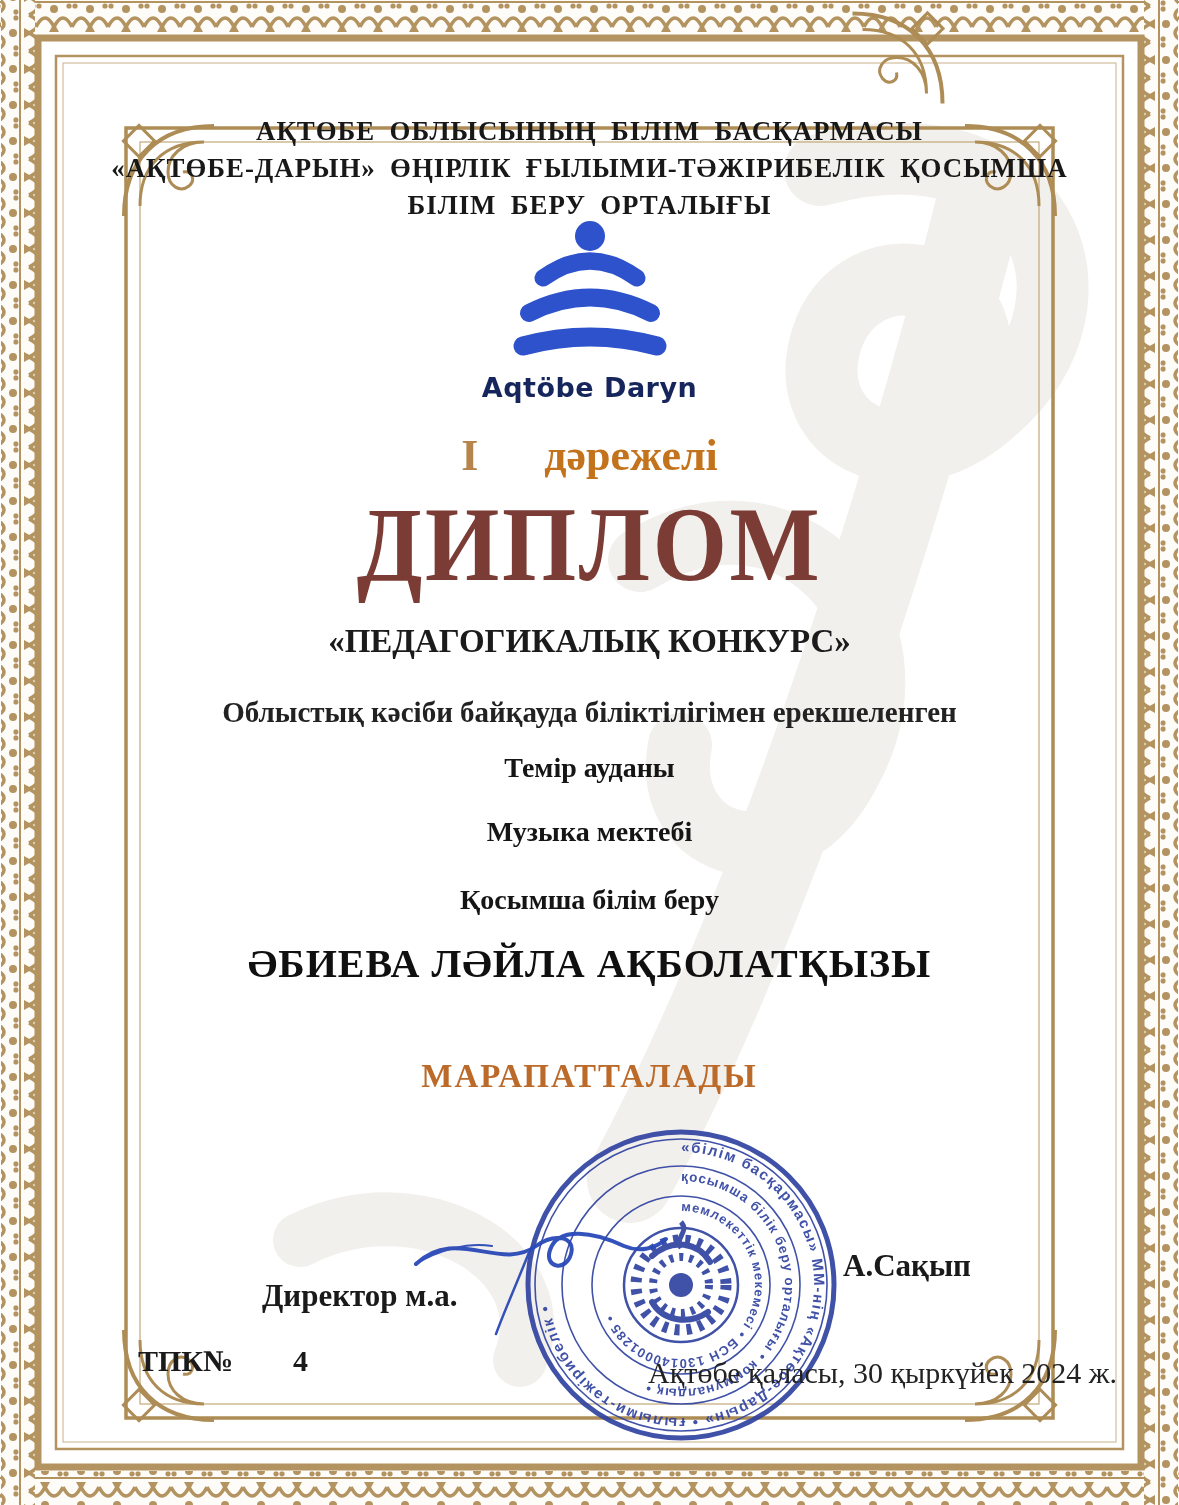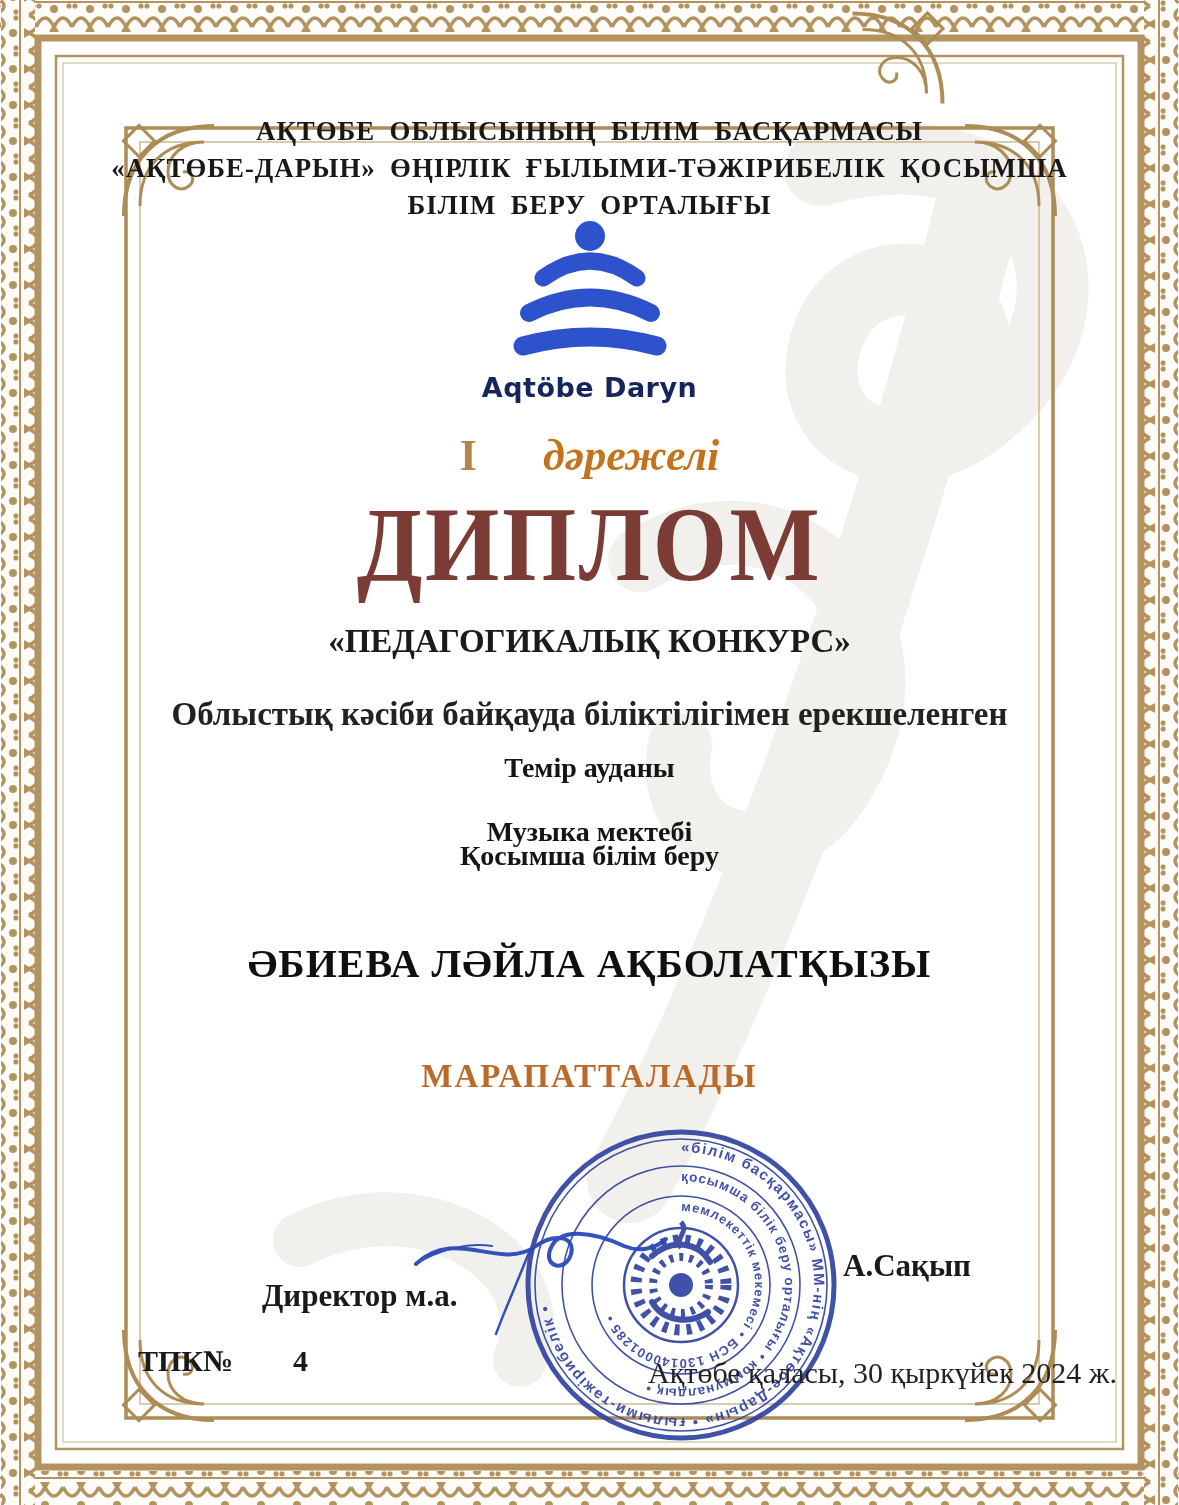--- a/index.html
+++ b/index.html
@@ -15,27 +15,27 @@
   .header-line{
     font-weight:bold;font-size:28px;line-height:37px;letter-spacing:1px;
     word-spacing:7px;color:#181818;transform:scaleX(.96);
   }
   .logo-word{
     font-family:"DejaVu Sans", sans-serif;font-weight:bold;font-size:27px;
     color:#16265c;letter-spacing:.5px;
   }
   .degree{font-size:44px;}
   .degree .roman{font-weight:bold;color:#b5854c;font-style:normal;margin-right:26px;}
-  .degree .word{font-weight:bold;font-style:italic;color:#c4731d;margin-left:40px;}
+  .degree .word{font-weight:bold;color:#c4731d;margin-left:40px;}
   .title{
     font-size:106px;font-weight:bold;color:#7c3c36;letter-spacing:3px;
     transform:scaleX(.9);transform-origin:center;line-height:1;
   }
   .subtitle{font-size:34px;font-weight:bold;transform:scaleX(.97);}
-  .descr{font-size:33px;font-weight:bold;color:#222;}
+  .descr{font-size:29px;font-weight:bold;color:#222;}
   .mid-line{font-size:28px;font-weight:bold;color:#151515;}
   .recipient{font-size:40px;font-weight:bold;letter-spacing:1px;color:#101010;}
   .award{font-size:33px;font-weight:bold;color:#bc6a2a;letter-spacing:2px;margin-top:8px;}
   .sig-role,.sig-name{font-size:31px;font-weight:bold;color:#1a1a1a;}
   .docnum{font-size:30px;font-weight:bold;color:#1a1a1a;}
   .place-date{font-size:30px;color:#222;}
 </style>
 </head>
 <body>
 
@@ -112,21 +112,21 @@
   <div class="abs center" style="top:492px">
     <div class="title">ДИПЛОМ</div>
   </div>
 
   <div class="abs center subtitle" style="top:622px">«ПЕДАГОГИКАЛЫҚ КОНКУРС»</div>
 
   <div class="abs center descr" style="top:696px">Облыстық кәсіби байқауда біліктілігімен  ерекшеленген</div>
 
   <div class="abs center mid-line" style="top:752px">Темір ауданы</div>
   <div class="abs center mid-line" style="top:816px">Музыка мектебі</div>
-  <div class="abs center mid-line" style="top:840px">Қосымша білім беру</div>
+  <div class="abs center mid-line" style="top:884px">Қосымша білім беру</div>
 
   <div class="abs center recipient" style="top:940px">ӘБИЕВА  ЛӘЙЛА АҚБОЛАТҚЫЗЫ</div>
 
   <div class="abs center award" style="top:1050px">МАРАПАТТАЛАДЫ</div>
 
   <svg class="abs" style="left:522px;top:1126px" width="318" height="318" viewBox="0 0 318 318" aria-hidden="true">
     <defs>
       <path id="rO" d="M159,26 a133,133 0 1,1 -0.02,0"></path>
       <path id="rM" d="M159,55 a104,104 0 1,1 -0.02,0"></path>
       <path id="rI" d="M159,85 a74,74 0 1,1 -0.02,0"></path>

